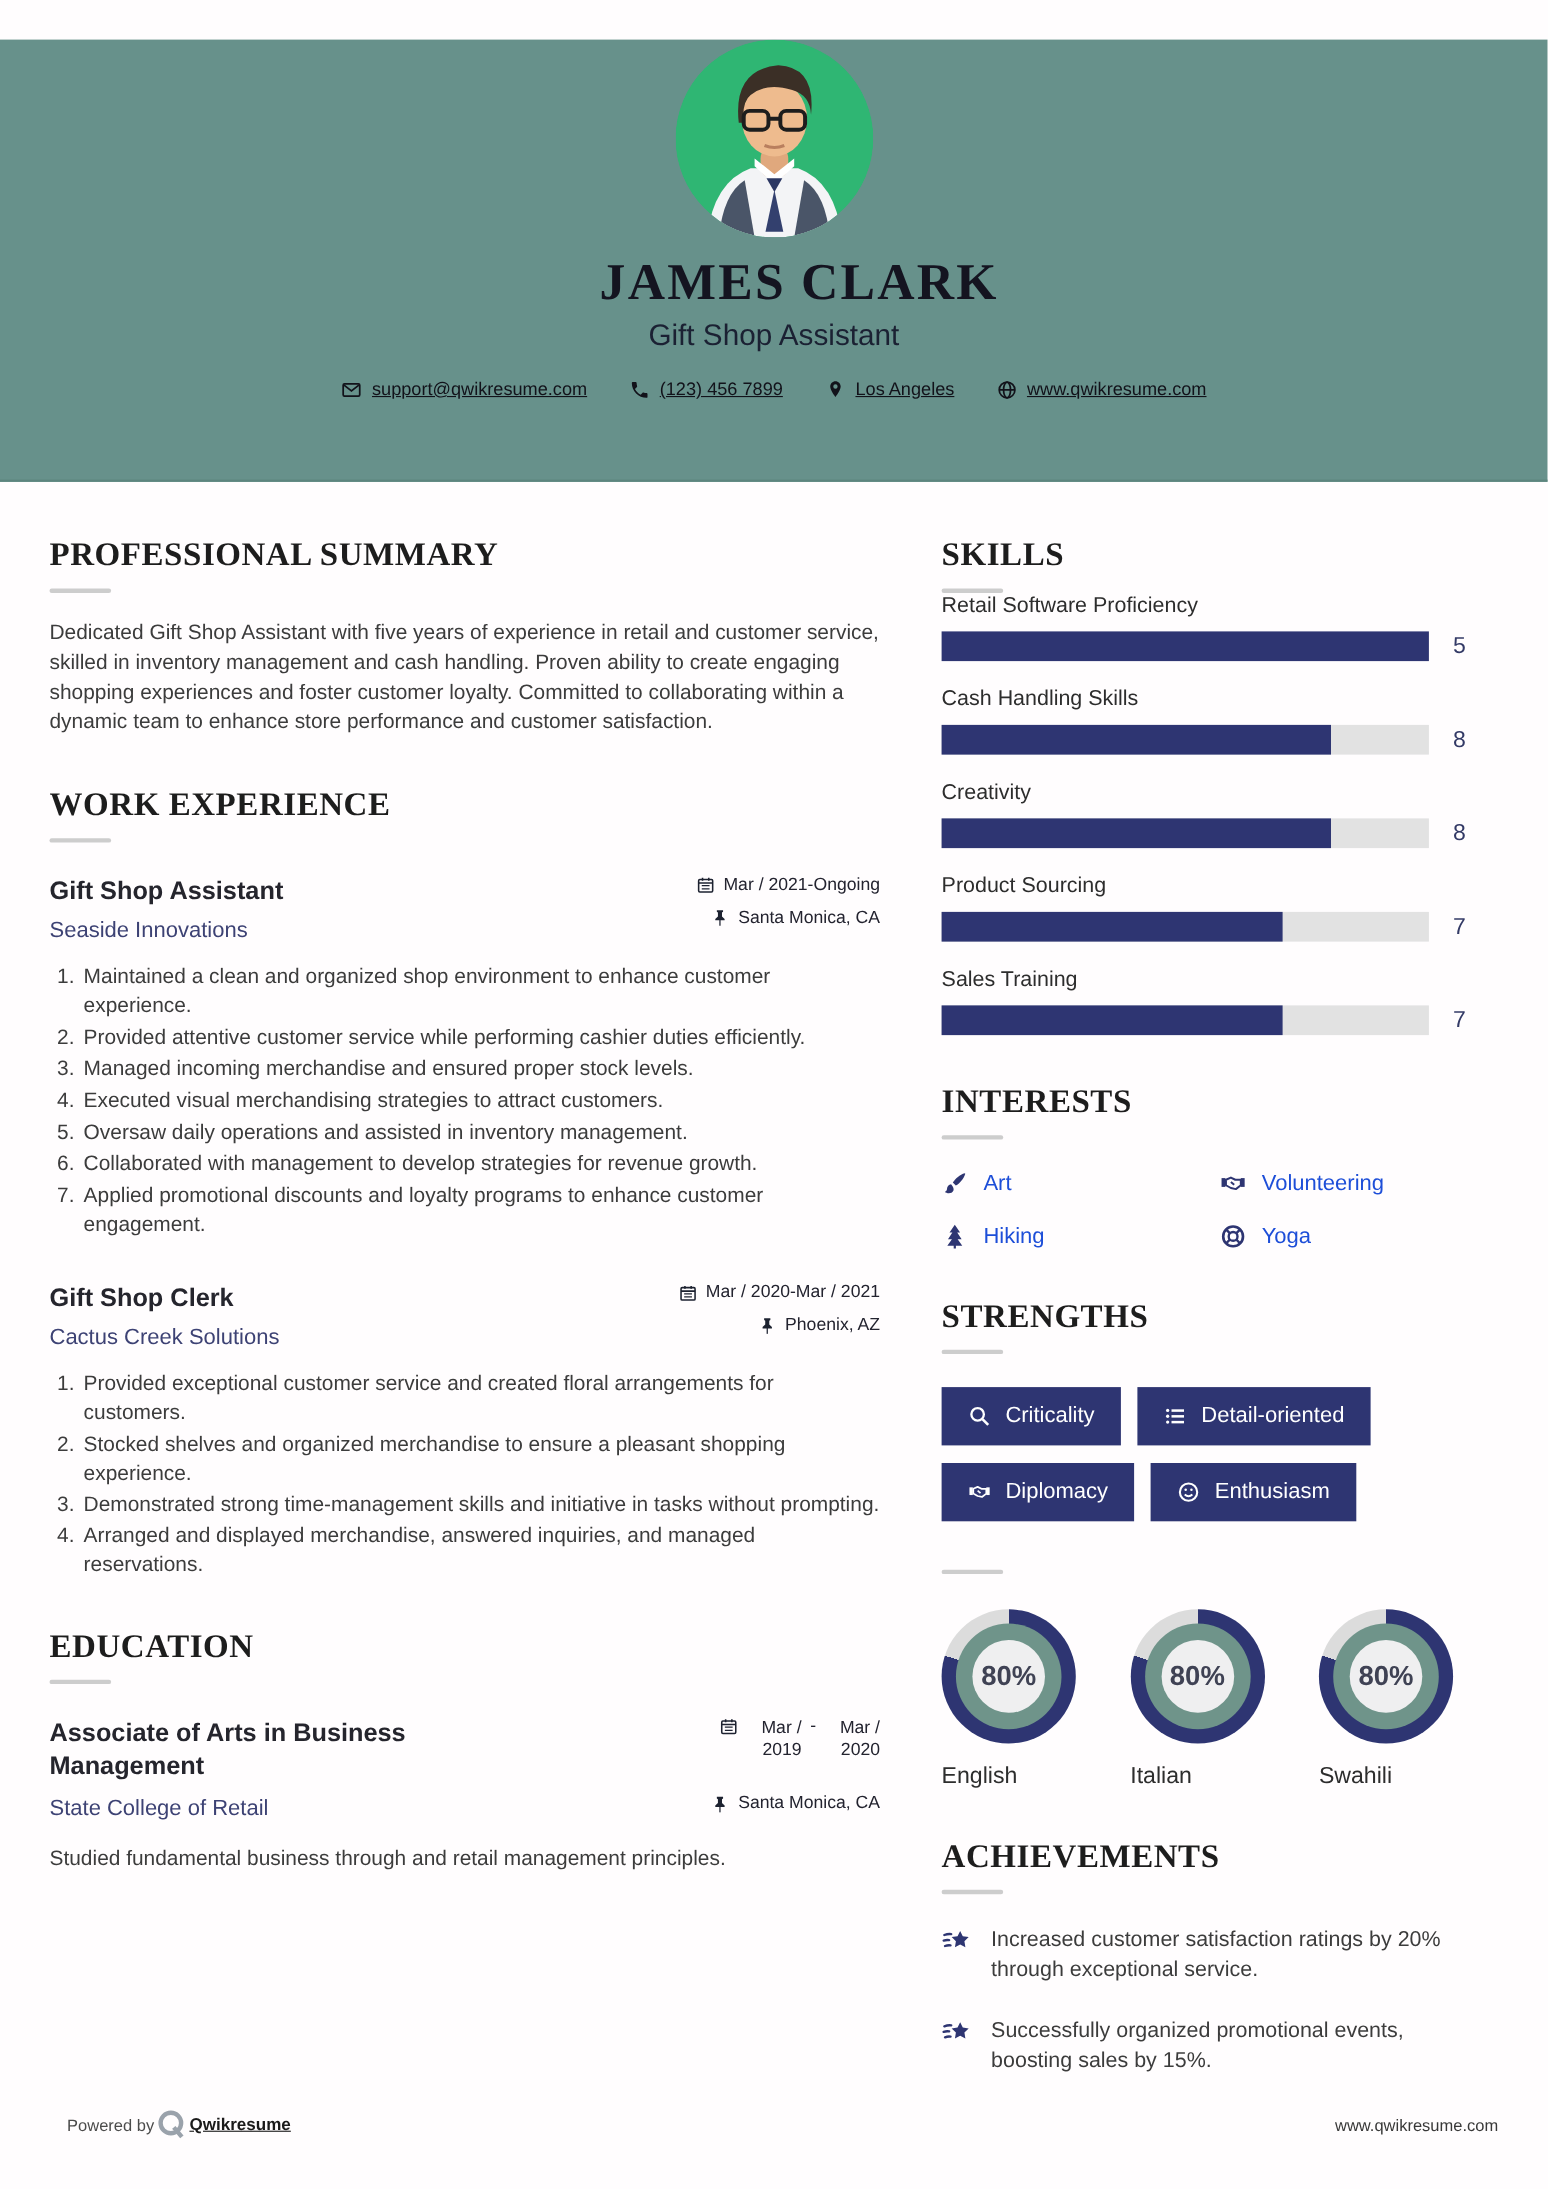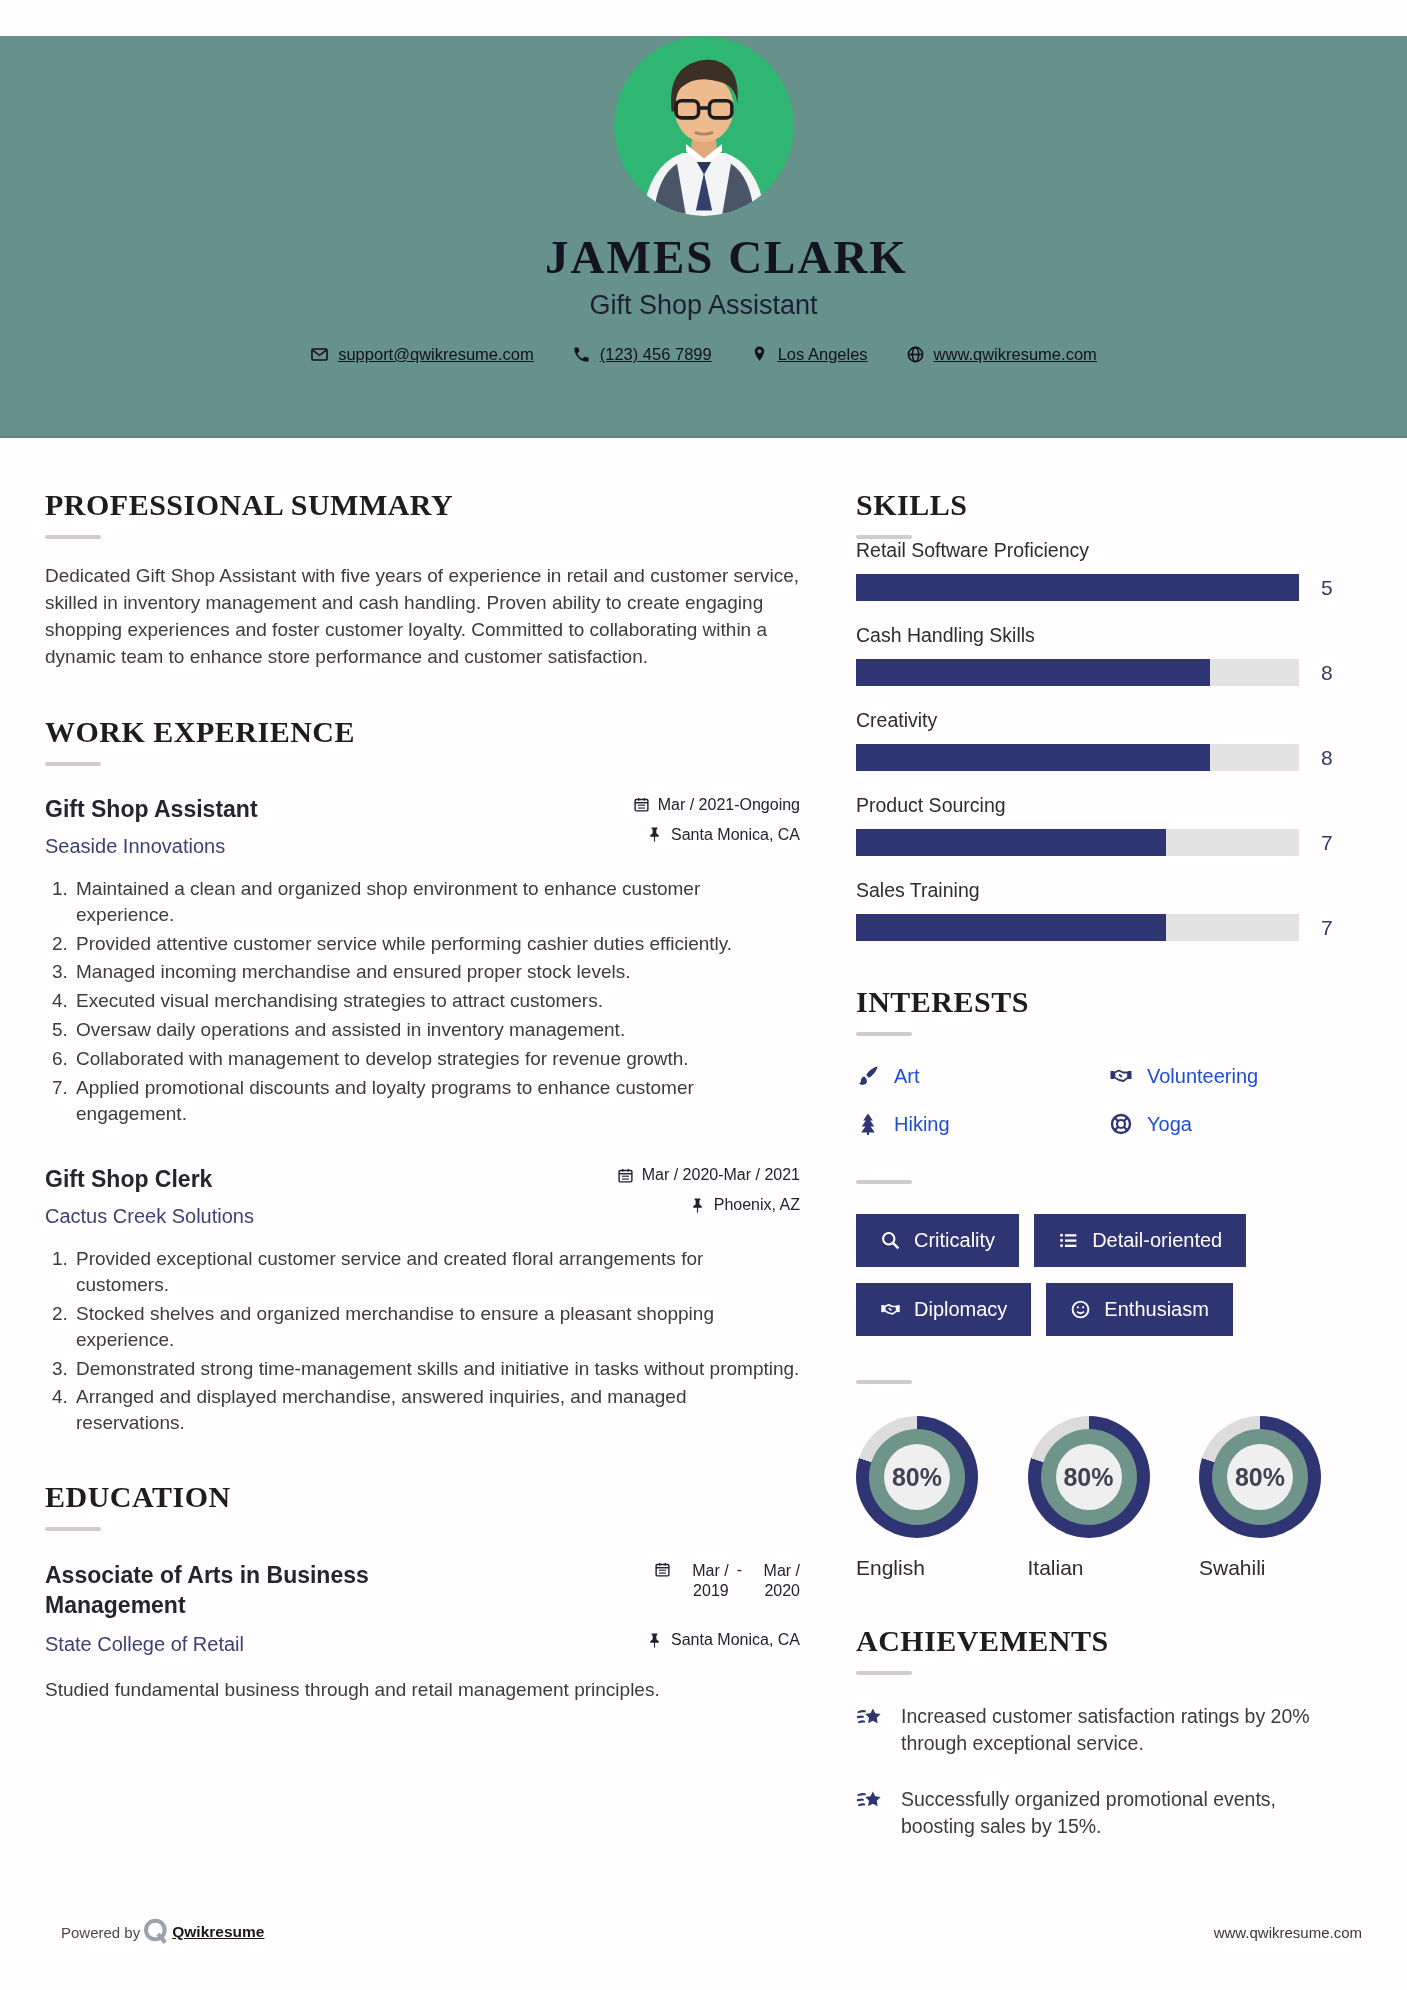--- a/index.html
+++ b/index.html
@@ -348,20 +348,21 @@
               <circle cx="12" cy="12" r="9" fill="none" stroke="currentColor" stroke-width="2.4"></circle>
               <circle cx="12" cy="12" r="4" fill="none" stroke="currentColor" stroke-width="2.2"></circle>
               <path d="M6 6l3.2 3.2M18 6l-3.2 3.2M6 18l3.2-3.2M18 18l-3.2-3.2" stroke="currentColor" stroke-width="2.2"></path>
             </svg>
           <span>Yoga</span>
         </div>
       </div>
     </div>
 
     <div class="section-block">
+      <h2 class="section-heading">STRENGTHS</h2>
       <div class="rule"></div>
       <div class="strengths">
         <div class="strength">
           <svg viewBox="0 0 24 24">
               <circle cx="10" cy="10" r="6.5" fill="none" stroke="currentColor" stroke-width="2.4"></circle>
               <line x1="15" y1="15" x2="21" y2="21" stroke="currentColor" stroke-width="2.8"></line>
             </svg>
           <span>Criticality</span>
         </div>
         <div class="strength">

